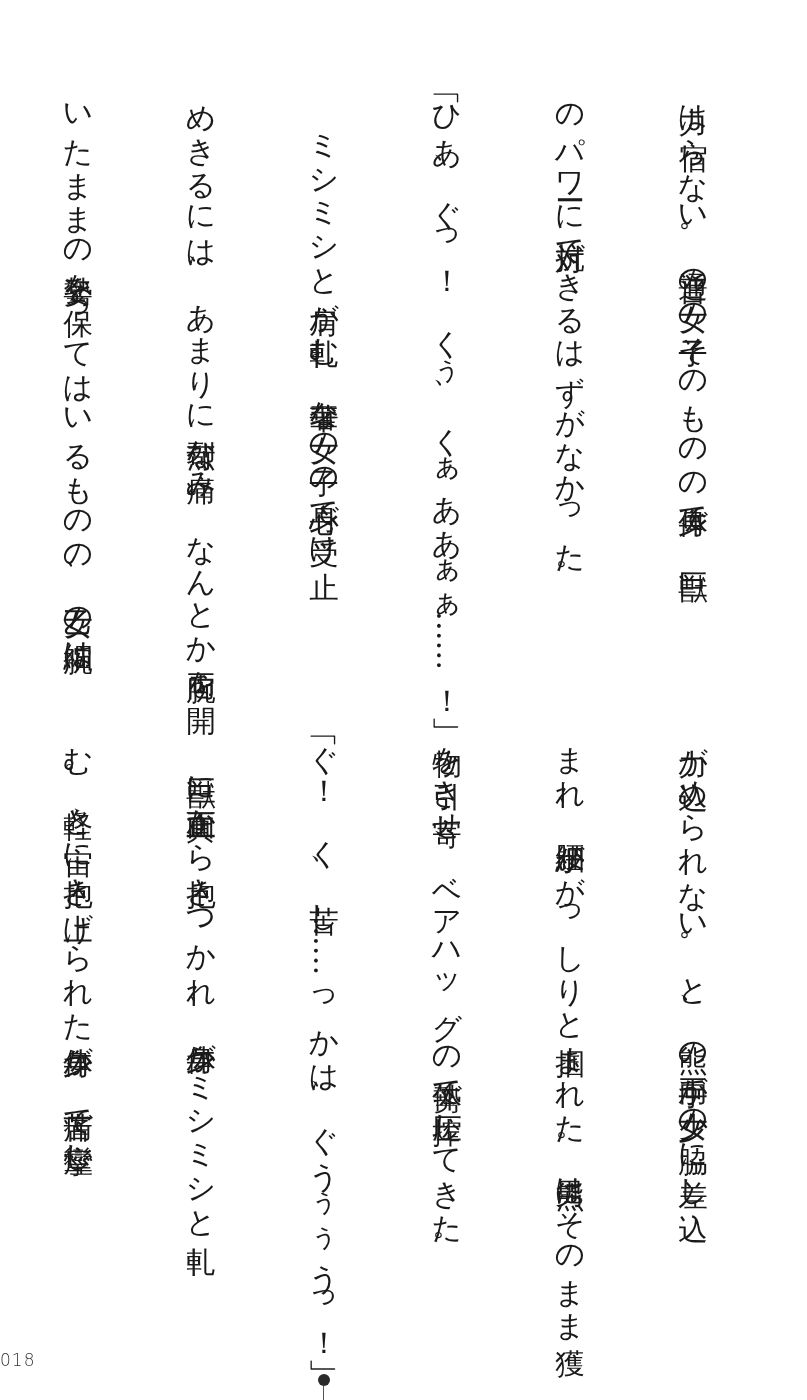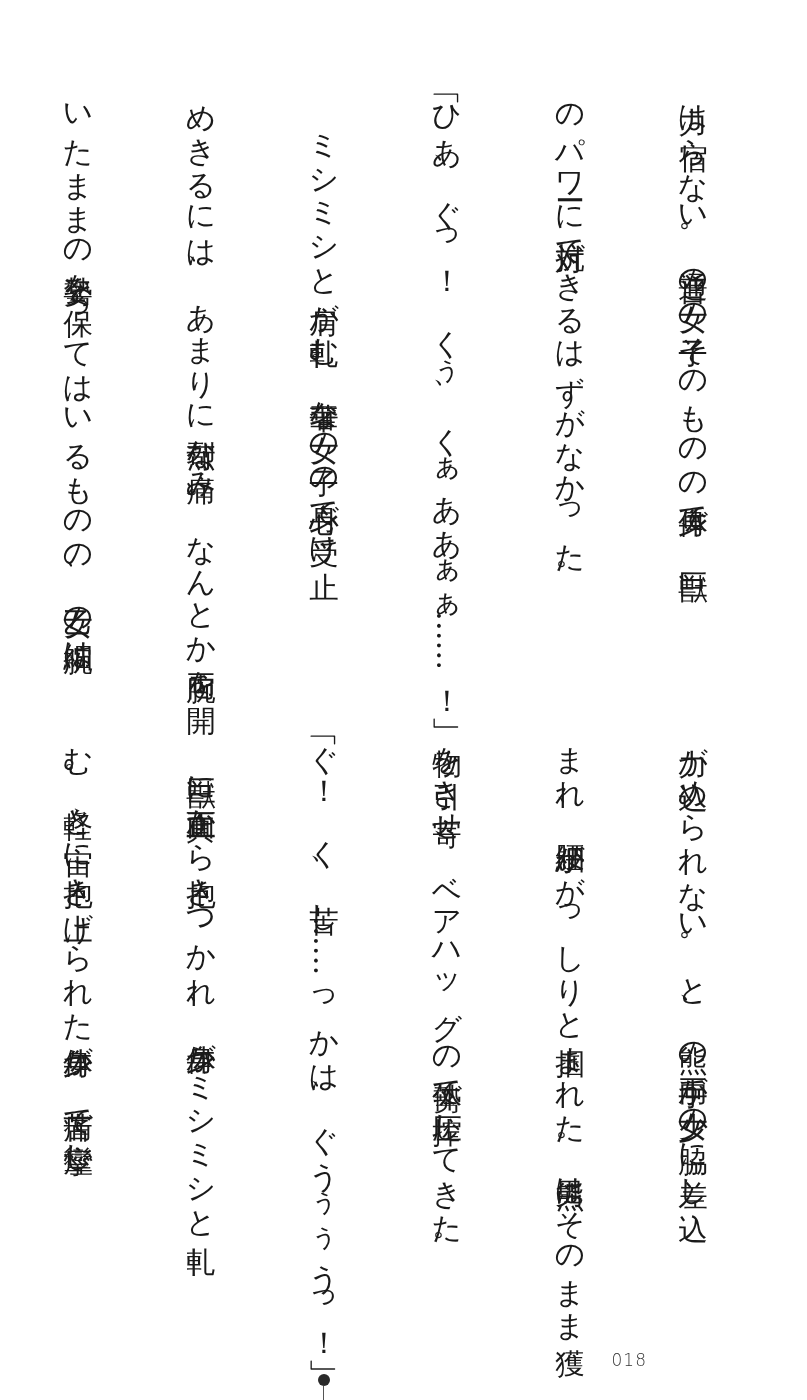--- a/index.html
+++ b/index.html
@@ -42,21 +42,21 @@
       height: 600px;
     }
     .line {
       display: block;
     }
     .footer {
       position: absolute;
       left: 0;
       width: 647px;
       top: 1350px;
-      text-align: right;
+      text-align: left;
     }
     .page-number {
       font-family: "DejaVu Sans", "Liberation Sans", sans-serif;
       font-size: 17px;
       letter-spacing: 1px;
       color: #333;
       display: block;
       font-weight: 300;
     }
     .ornament {

